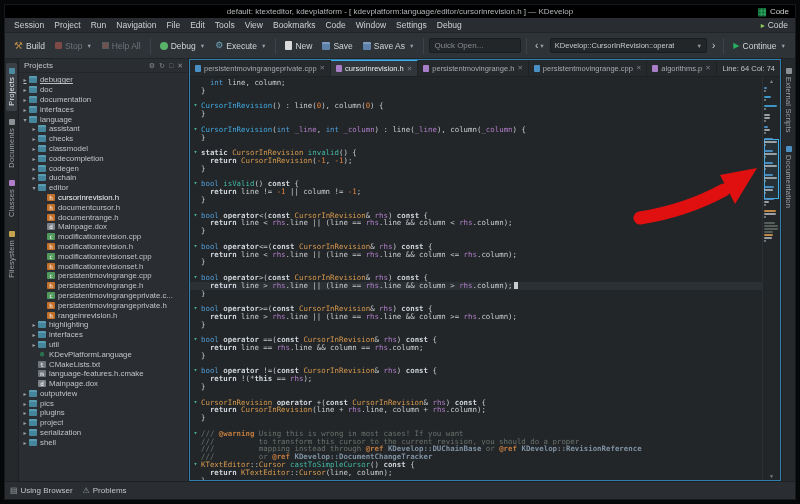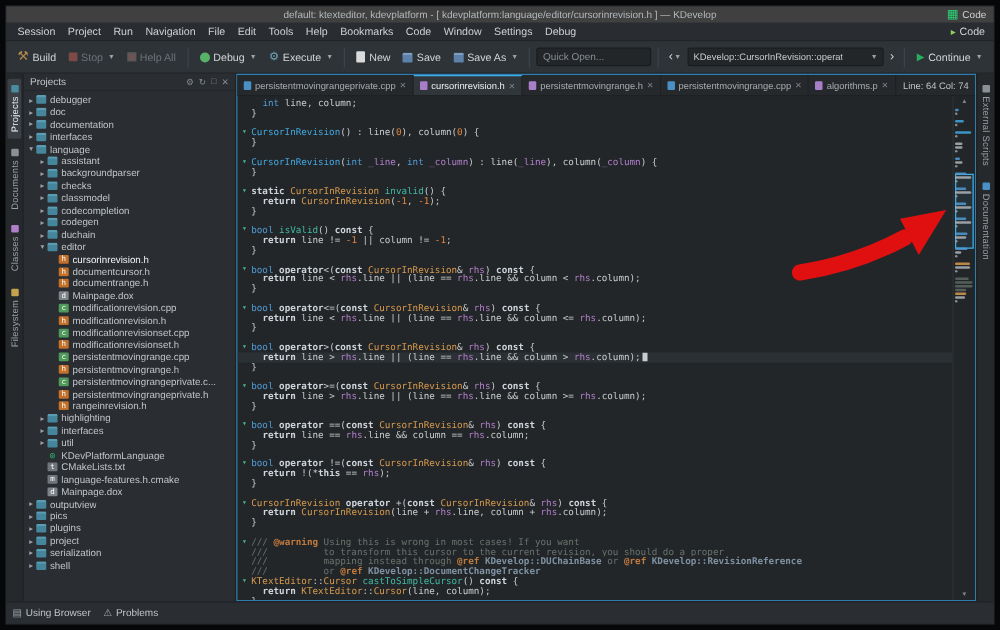--- a/index.html
+++ b/index.html
@@ -2,21 +2,21 @@
 <html><head>
 <meta charset="utf-8">
 <style>
   * { box-sizing: border-box; margin: 0; padding: 0; }
   html,body { width:800px; height:504px; background:#060708; overflow:hidden;
               font-family:"Liberation Sans", sans-serif; }
   .frame { position:relative; width:792px; height:496px; margin:4px; background:#2a2e32;
            display:flex; flex-direction:column; overflow:hidden; border:1px solid #17191b; }
 
   
-  .titlebar { height:13px; background:#404040; display:flex; align-items:center;
+  .titlebar { height:13px; background:#000000; display:flex; align-items:center;
               justify-content:center; position:relative; flex:none; }
   .titlebar .title { font-size:8px; color:#b4b8bb; white-space:nowrap; }
   .tb-right { position:absolute; right:6px; top:0; height:13px; display:flex; align-items:center; gap:3px; }
   .grid-ic { font-size:8px; color:#2ecc71; line-height:1; }
   .tb-right .lbl { font-size:8px; color:#cfd2d4; }
 
   
   .menubar { height:15px; background:#292d31; display:flex; align-items:center;
              padding:0 4px; flex:none; border-bottom:1px solid #222528; }
   .menu-item { font-size:8.5px; color:#cfd2d4; padding:0 5px; cursor:default; }
@@ -151,21 +151,21 @@
 
   <div class="menubar">
     <span style="display:flex;align-items:flex-start;">
         <span class="menu-item">Session</span>
         <span class="menu-item">Project</span>
         <span class="menu-item">Run</span>
         <span class="menu-item">Navigation</span>
         <span class="menu-item">File</span>
         <span class="menu-item">Edit</span>
         <span class="menu-item">Tools</span>
-        <span class="menu-item">Help</span>
+        <span class="menu-item">View</span>
         <span class="menu-item">Bookmarks</span>
         <span class="menu-item">Code</span>
         <span class="menu-item">Window</span>
         <span class="menu-item">Settings</span>
         <span class="menu-item">Debug</span>
       </span>
     <span class="menu-right">
       <span class="chev">▸</span>
       <span class="lbl">Code</span>
     </span>
@@ -253,21 +253,21 @@
       <div class="phead">
         <span>Projects</span>
         <span class="picons">
           <span>⚙</span>
           <span>↻</span>
           <span>□</span>
           <span>✕</span>
         </span>
       </div>
       <div class="tree">
-          <div class="titem" style="padding-left: 2px;">
+          <div class="titem" style="padding-left: 2px; text-decoration: underline;">
             <span class="tarrow">▸</span>
             <span class="fi fi-folder"></span>
             <span class="tlabel">debugger</span>
           </div>
           <div class="titem" style="padding-left: 2px;">
             <span class="tarrow">▸</span>
             <span class="fi fi-folder"></span>
             <span class="tlabel">doc</span>
           </div>
           <div class="titem" style="padding-left: 2px;">
@@ -282,25 +282,20 @@
           </div>
           <div class="titem" style="padding-left: 2px;">
             <span class="tarrow">▾</span>
             <span class="fi fi-folder"></span>
             <span class="tlabel">language</span>
           </div>
           <div class="titem" style="padding-left: 11px;">
             <span class="tarrow">▸</span>
             <span class="fi fi-folder"></span>
             <span class="tlabel">assistant</span>
-          </div>
-          <div class="titem" style="padding-left: 11px;">
-            <span class="tarrow">▸</span>
-            <span class="fi fi-folder"></span>
-            <span class="tlabel">backgroundparser</span>
           </div>
           <div class="titem" style="padding-left: 11px;">
             <span class="tarrow">▸</span>
             <span class="fi fi-folder"></span>
             <span class="tlabel">checks</span>
           </div>
           <div class="titem" style="padding-left: 11px;">
             <span class="tarrow">▸</span>
             <span class="fi fi-folder"></span>
             <span class="tlabel">classmodel</span>

